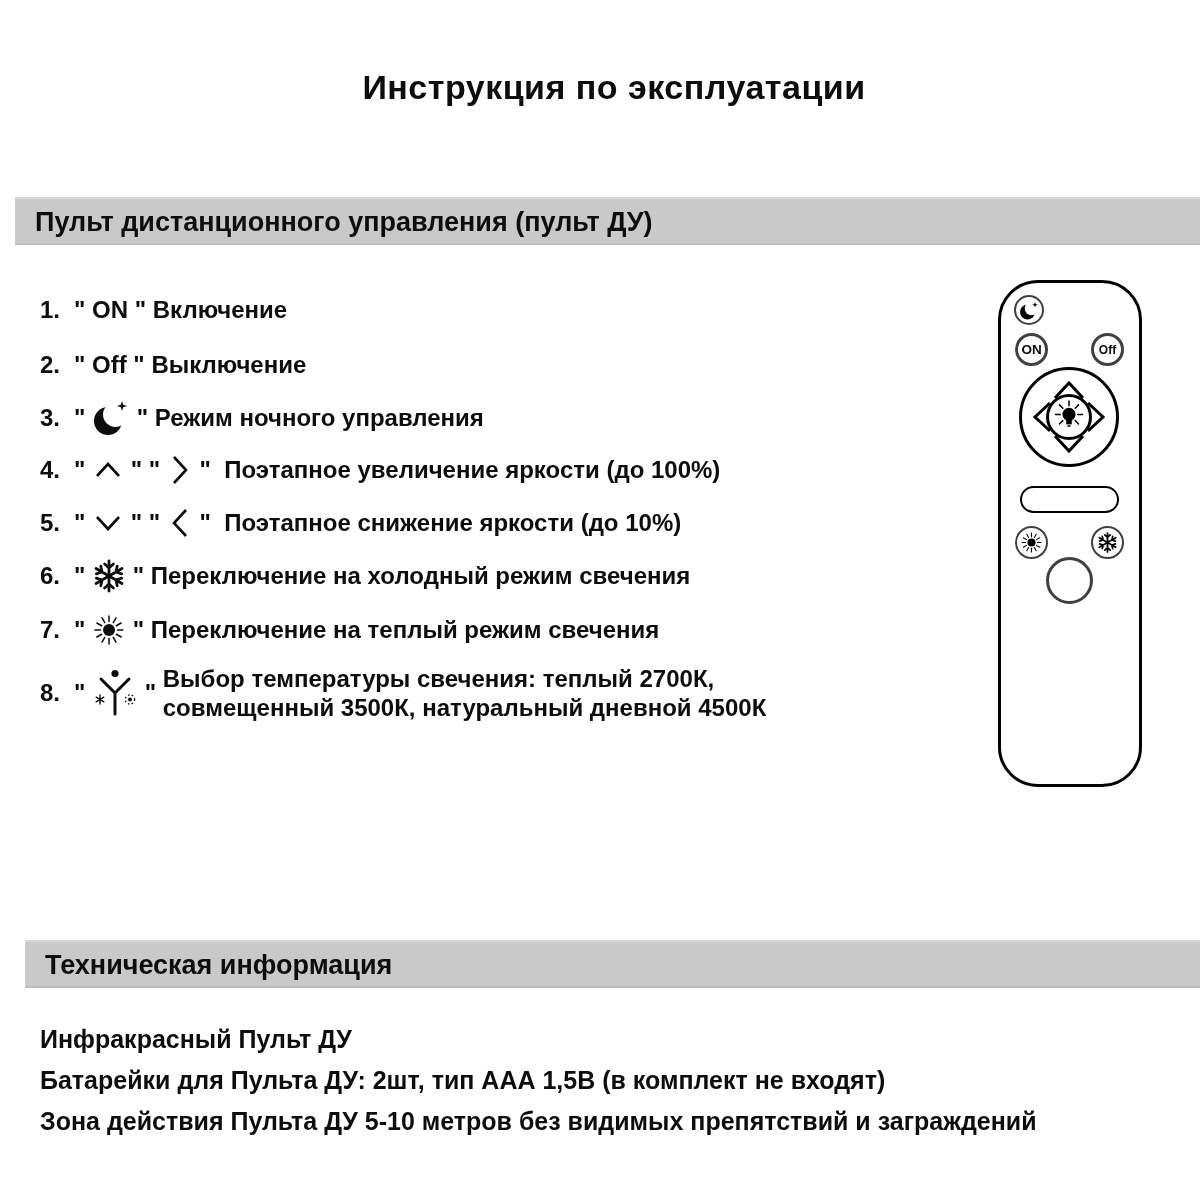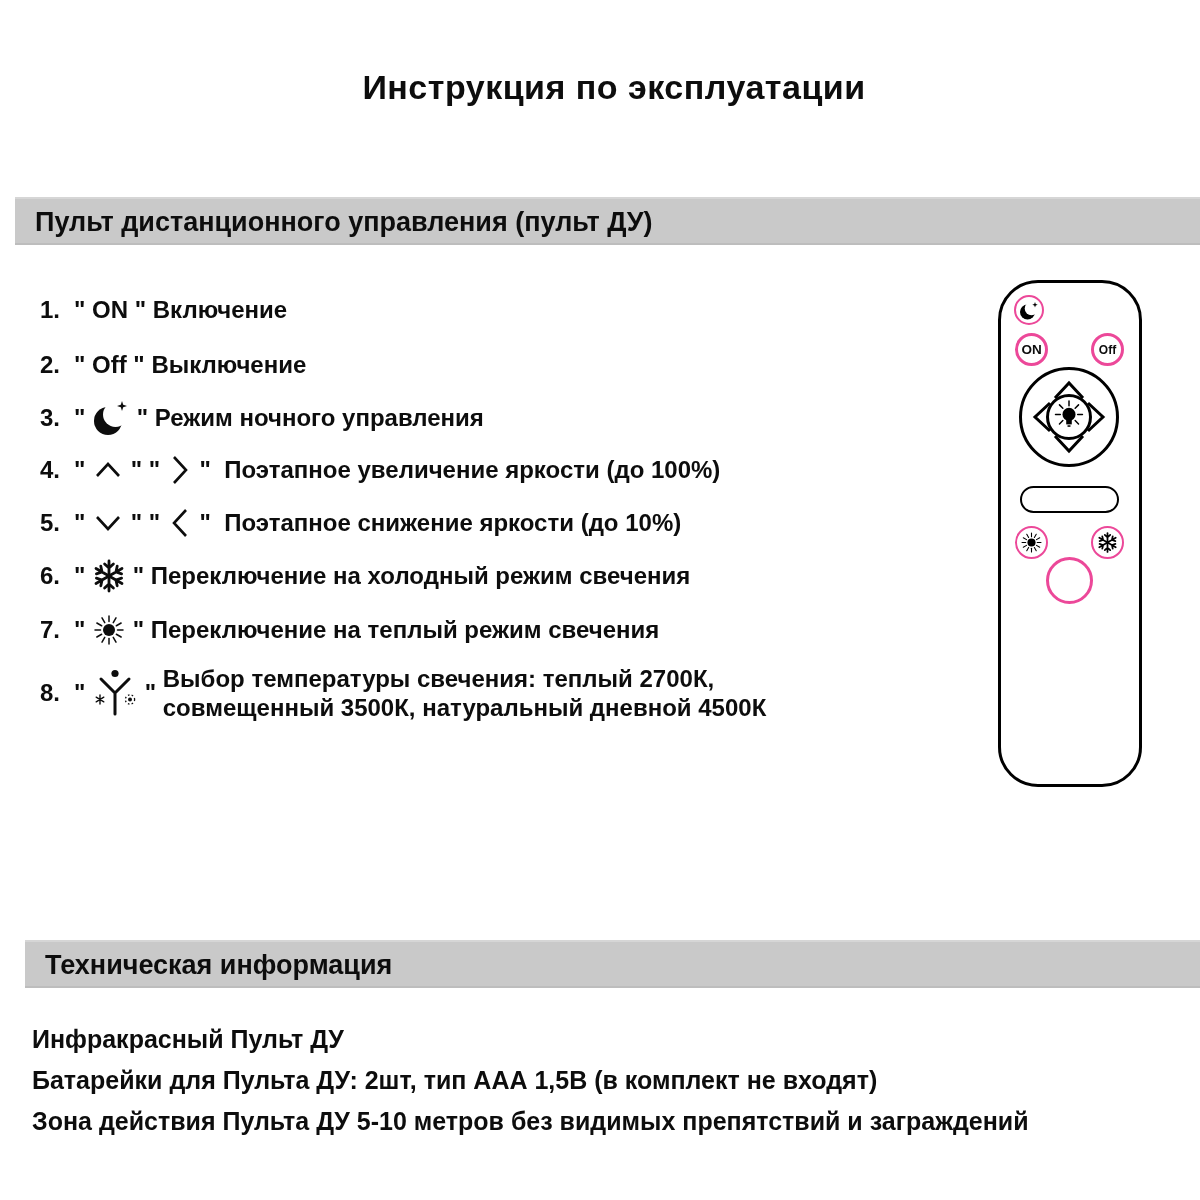--- a/index.html
+++ b/index.html
@@ -9,25 +9,25 @@
   .banner{position:absolute;left:15px;right:0;height:48px;background:#c9c9c9;
           border-top:2px solid #d6d6d6;border-bottom:2px solid #bdbdbd;
           font-size:27px;line-height:46px;padding-left:20px;box-sizing:border-box;}
   .banner1{top:155px;margin-top:42px;}
   .banner2{top:940px;margin-left:10px;}
   .row{position:absolute;left:40px;display:flex;align-items:center;font-size:24px;white-space:pre;}
   .row span{white-space:pre;}
   .num{display:inline-block;width:34px;}
   .icn{display:inline-block;vertical-align:middle;flex:0 0 auto;}
   .col2{display:flex;flex-direction:column;line-height:29px;white-space:pre;}
-  .tech-line{position:absolute;left:32px;font-size:25px;white-space:pre;}
+  .tech-line{position:absolute;left:40px;font-size:25px;white-space:pre;}
   
   .remote{position:absolute;left:998px;top:280px;width:144px;height:507px;
           border:3px solid #000;border-radius:40px;box-sizing:border-box;background:#fff;}
-  .rbtn{position:absolute;border:3px solid #ec4899;border-radius:50%;box-sizing:border-box;
+  .rbtn{position:absolute;border:3px solid #404040;border-radius:50%;box-sizing:border-box;
         display:flex;align-items:center;justify-content:center;background:#fff;}
   .rb-moon{left:13px;top:12px;width:30px;height:30px;border-width:2.5px;}
   .rb-on{left:14px;top:50px;width:33px;height:33px;font-size:13.5px;}
   .rb-off{left:90px;top:50px;width:33px;height:33px;font-size:12px;justify-content:center;}
   .dpad{position:absolute;left:18px;top:84px;width:100px;height:100px;border:3px solid #000;
         border-radius:50%;box-sizing:border-box;}
   .dpad svg.arrows{position:absolute;left:-3px;top:-3px;}
   .dpad-inner{position:absolute;left:24px;top:24px;width:46px;height:46px;border:3px solid #000;
         border-radius:50%;box-sizing:border-box;display:flex;align-items:center;justify-content:center;background:#fff;}
   .pill{position:absolute;left:19px;top:203px;width:99px;height:27px;border:2.5px solid #000;

